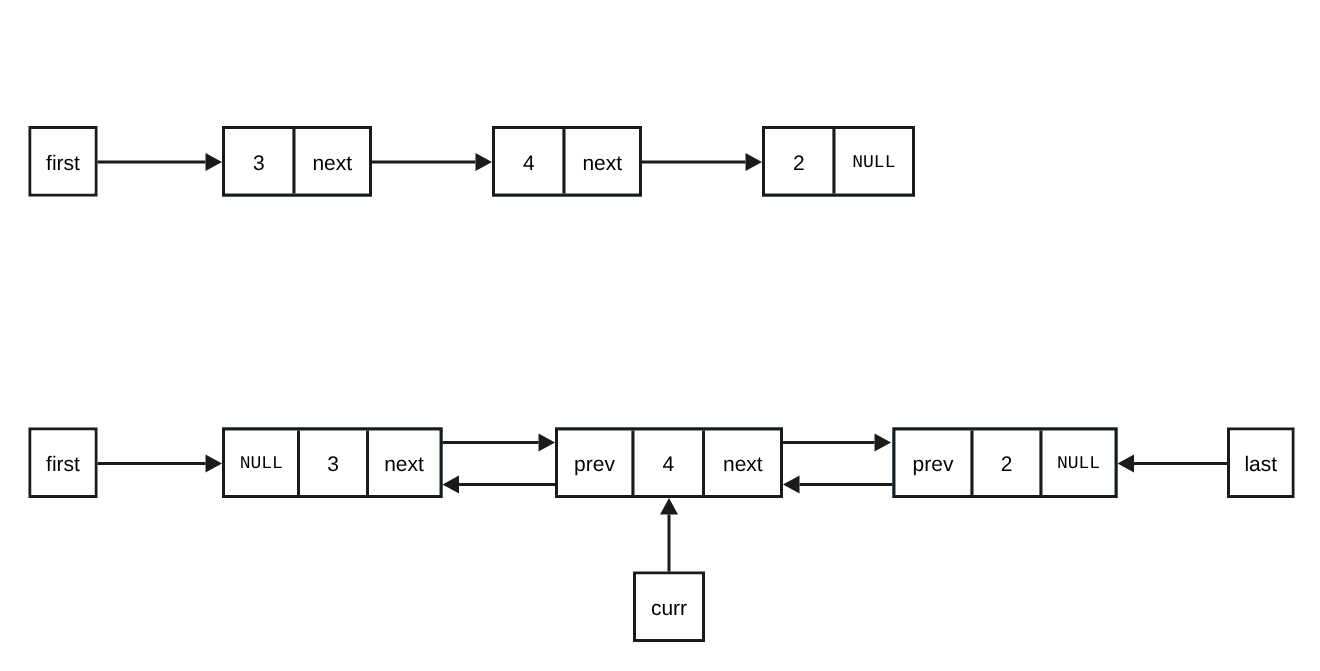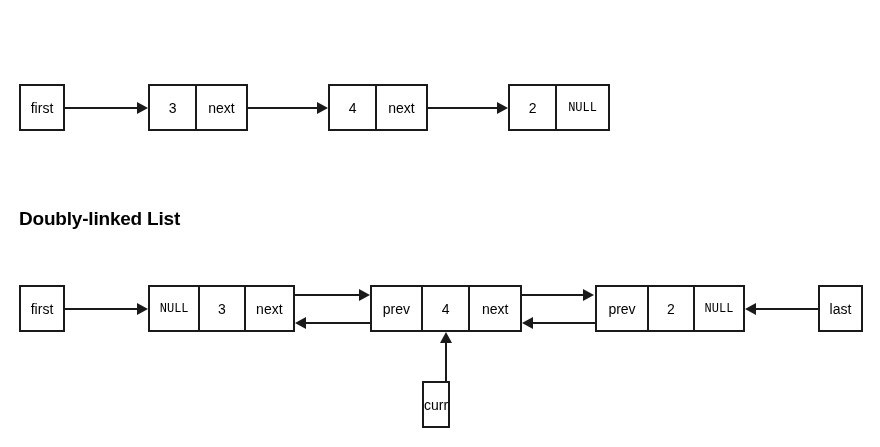--- a/index.html
+++ b/index.html
@@ -122,21 +122,20 @@
   </div>
 
   <div class="hline" style="left:428px; top:107px; width:69px;"></div>
   <div class="arrowhead right" style="left:497px; top:102px;"></div>
 
   <div class="box" id="sl-node3" style="left:508px; top:84px; width:102px; height:47px;">
     <div class="cell" style="width:47px;">2</div>
     <div class="cell mono" style="width:55px;">NULL</div>
   </div>
 
-  <div class="heading" id="heading-doubly">Doubly-linked List</div>
 
   <div class="box" id="dl-first" style="left:19px; top:285px; width:46px; height:47px;">
     <div class="cell" style="width:100%;">first</div>
   </div>
 
   <div class="hline" style="left:65px; top:308px; width:72px;"></div>
   <div class="arrowhead right" style="left:137px; top:303px;"></div>
 
   <div class="box" id="dl-node1" style="left:148px; top:285px; width:147px; height:47px;">
     <div class="cell mono" style="width:49px;">NULL</div>
@@ -171,17 +170,17 @@
   <div class="hline" style="left:756px; top:308px; width:62px;"></div>
   <div class="arrowhead left" style="left:745px; top:303px;"></div>
 
   <div class="box" id="dl-last" style="left:818px; top:285px; width:45px; height:47px;">
     <div class="cell" style="width:100%;">last</div>
   </div>
 
   <div class="vline" style="left:445px; top:343px; height:38px;"></div>
   <div class="arrowhead up" style="left:440px; top:332px;"></div>
 
-  <div class="box" id="dl-curr" style="left:422px; top:381px; width:28px; height:47px;">
+  <div class="box" id="dl-curr" style="left:422px; top:381px; width:48px; height:47px;">
     <div class="cell" style="width:100%;">curr</div>
   </div>
 
 </div>
 
 </body></html>

